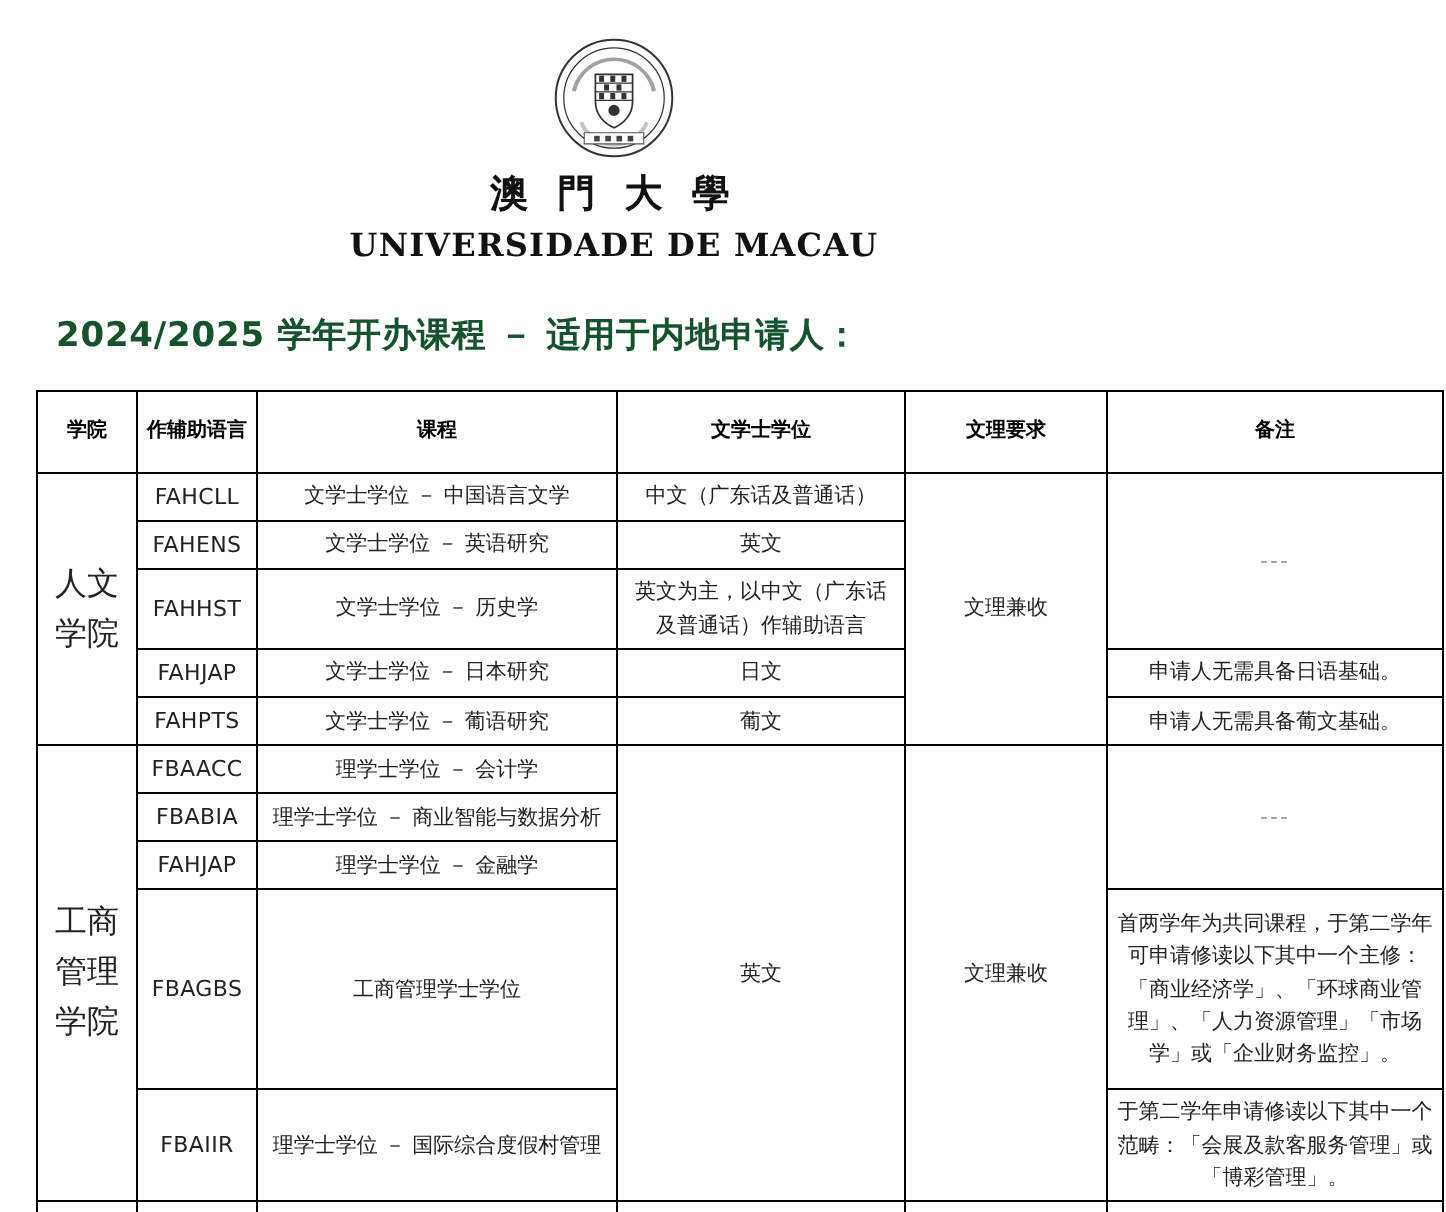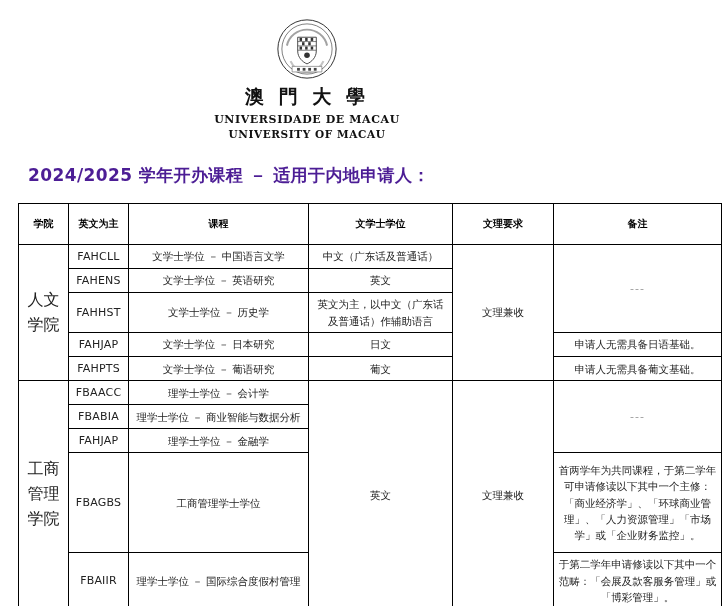--- a/index.html
+++ b/index.html
@@ -37,40 +37,40 @@
     margin-top: 4px;
     font-family: "DejaVu Serif", "Liberation Serif", serif;
     font-size: 19px;
     letter-spacing: 4px;
     font-weight: 600;
     color: #111;
   }
   .logo-pt {
     margin-top: 3px;
     font-family: "DejaVu Serif", "Liberation Serif", serif;
-    font-size: 11px;
+    font-size: 16px;
     font-weight: 700;
     letter-spacing: 0.6px;
     color: #111;
   }
   .logo-en {
     margin-top: 2px;
     font-family: "DejaVu Serif", "Liberation Serif", serif;
     font-size: 10.5px;
     font-weight: 700;
     letter-spacing: 0.6px;
     color: #111;
   }
 
   
   .page-title {
     margin: 24px 0 0 28px;
     font-size: 17px;
     font-weight: 700;
-    color: #4c1d95;
+    color: #14532d;
     letter-spacing: 0.4px;
   }
 
   
   .table-wrap {
     margin: 16px 0 0 18px;
     width: 703px;
   }
   table.courses {
     border-collapse: collapse;
@@ -159,39 +159,38 @@
       <path d="M26 78 h48 v9 h-48 z" fill="#fff" stroke="#555" stroke-width="0.9"></path>
       <g fill="#444">
         <rect x="34" y="80.5" width="4.5" height="4.5"></rect>
         <rect x="43" y="80.5" width="4.5" height="4.5"></rect>
         <rect x="52" y="80.5" width="4.5" height="4.5"></rect>
         <rect x="61" y="80.5" width="4.5" height="4.5"></rect>
       </g>
     </svg>
     <div class="logo-cn">澳 門 大 學</div>
     <div class="logo-pt">UNIVERSIDADE DE MACAU</div>
-    <div class="logo-en">UNIVERSITY OF MACAU</div>
   </div>
 
   <div class="page-title">2024/2025 学年开办课程 － 适用于内地申请人：</div>
 
   <div class="table-wrap">
     <table class="courses">
       <colgroup>
         <col class="c-faculty">
           <col class="c-code">
           <col class="c-prog">
         <col class="c-lang">
           <col class="c-req">
           <col class="c-remark">
       </colgroup>
       <thead>
         <tr>
           <th>学院</th>
-          <th>英文为主</th>
+          <th>作辅助语言</th>
           <th>课程</th>
           <th>文学士学位</th>
           <th>文理要求</th>
           <th>备注</th>
         </tr>
       </thead>
       <tbody>
 
         <tr>
           <td class="faculty" rowspan="5">人文学院</td>

